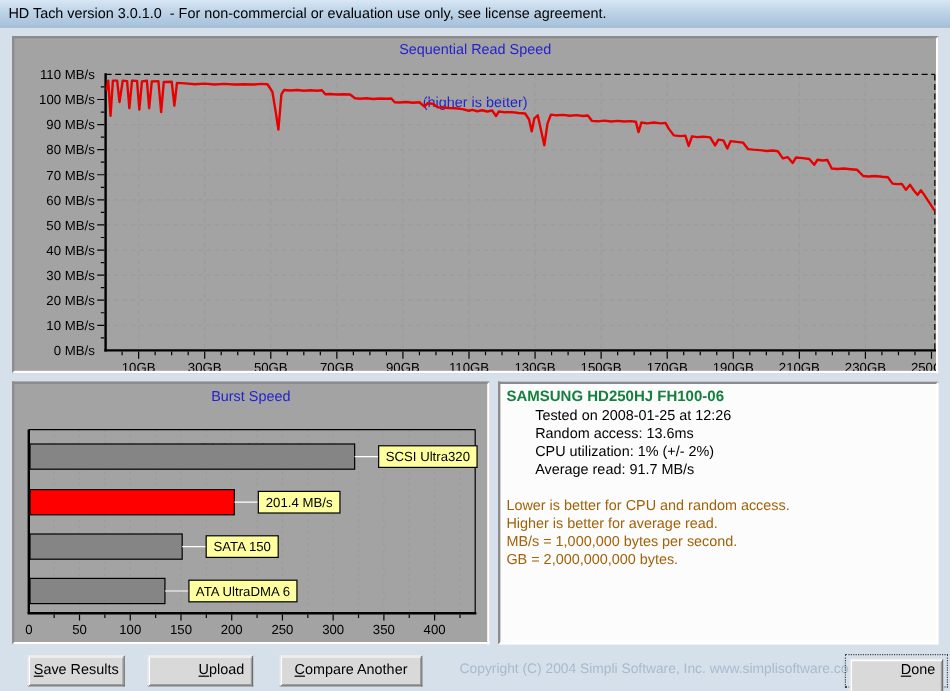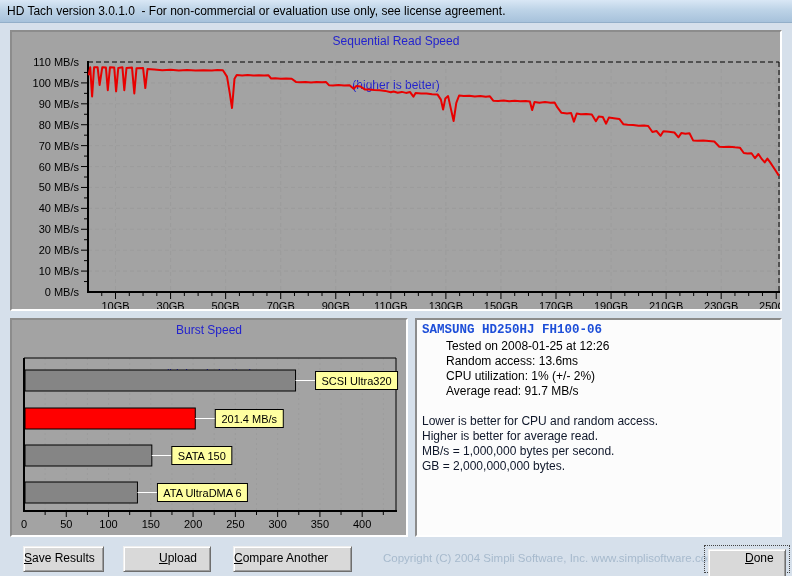--- a/index.html
+++ b/index.html
@@ -38,33 +38,33 @@
   #burst-panel .chart-sub{top:17px;}
   .chart-sub{
     position:absolute;left:0;right:0;text-align:center;
     color:#2323cd;font-size:12px;line-height:13px;margin-top:31px;
   }
   svg{position:absolute;left:0;top:0;}
   .axlbl{font-family:"Liberation Sans",sans-serif;font-size:11px;fill:#000;}
   .boxlbl{font-family:"Liberation Sans",sans-serif;font-size:11px;fill:#000;}
   
   #drive-name{
-    margin:3px 0 2px 5px;color:#1d4ed8;font-weight:bold;font-size:12.5px;font-family:Liberation Mono, monospace;
+    margin:3px 0 2px 5px;color:#15803d;font-weight:bold;font-size:12.5px;
   }
   #drive-details{margin-left:11px;}
   #drive-details .iline{font-size:12px;line-height:15px;color:#000;margin-left:18px;}
   #drive-notes{margin:15px 0 0 5px;}
-  #drive-notes .iline{font-size:12px;line-height:15px;color:#0f172a;}
+  #drive-notes .iline{font-size:12px;line-height:15px;color:#a16207;}
   
   .btn{
     position:absolute;height:26px;box-sizing:border-box;
     background:#d9d9d9;
     border:1px solid;border-color:#efefef #6e6e6e #6e6e6e #efefef;
     box-shadow:inset 1px 1px 0 #ffffff, inset -1px -1px 0 #9d9d9d;
-    font-size:12px;color:#000;line-height:23px;
+    font-size:12px;color:#000;text-align:center;line-height:23px;
     cursor:default;
   }
   #save-btn{left:23px;top:546px;width:81px;}
   #upload-btn{left:123px;top:546px;width:88px;padding-left:35px;}
   #compare-btn{left:233px;top:546px;width:119px;}
   #done-outer{
     position:absolute;left:704px;top:545px;width:86px;height:28px;
     box-sizing:border-box;border:1px dotted #444;
   }
   #done-btn{left:3px;top:3px;right:3px;bottom:3px;width:78px;height:32px;line-height:17px;padding-left:36px;}

